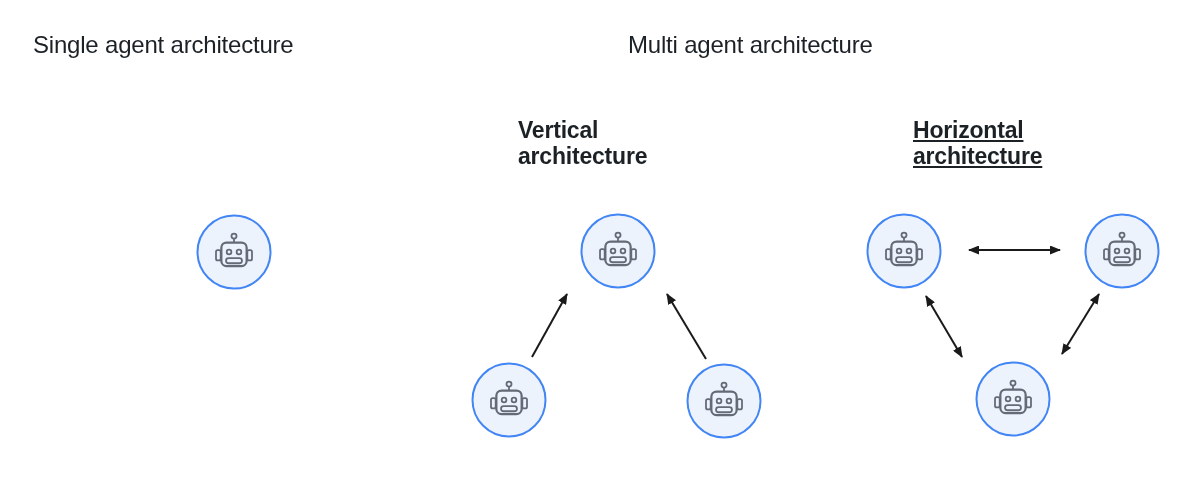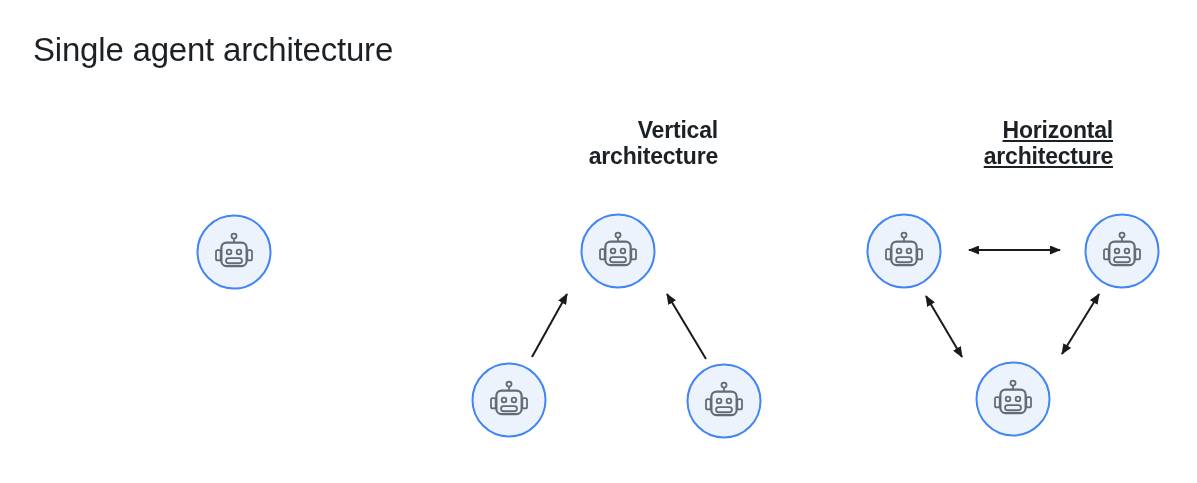--- a/index.html
+++ b/index.html
@@ -17,34 +17,34 @@
   .canvas{
     position:relative;
     width:1197px;
     height:483px;
     background:#ffffff;
     overflow:hidden;
   }
   .title{
     position:absolute;
     top:32px;
-    font-size:33px;
+    font-size:24px;
     line-height:1.1;
     font-weight:400;
     color:var(--title);
     letter-spacing:-0.2px;
     white-space:nowrap;
   }
   .title.single{left:33px;}
   .title.multi{left:628px;}
   .sublabel{
     position:absolute;
     top:117px;
     width:200px;
-    text-align:right;
+    text-align:left;
     font-size:23px;
     line-height:26px;
     font-weight:700;
     color:var(--title);
     letter-spacing:-0.2px;
     white-space:pre-line;
   }
   .sublabel.vertical{left:518px;}
   .sublabel.horizontal{left:913px;text-decoration:underline;}
   .edges{
@@ -71,20 +71,21 @@
   .robot{width:45px;height:45px;display:block;}
   .robot *{stroke:var(--robot);fill:none;}
 </style>
 </head>
 <body>
 
 <div class="canvas">
 
   <div class="title single">Single agent architecture</div>
 
+  <div class="title multi">Multi agent architecture</div>
 
   <div class="sublabel vertical">Vertical
 architecture</div>
 
   <div class="sublabel horizontal">Horizontal
 architecture</div>
 
   <svg class="edges" viewBox="0 0 1197 483" xmlns="http://www.w3.org/2000/svg">
     <defs>
       <marker id="ah-end" viewBox="0 0 11 9" refX="10" refY="4.5" markerWidth="11" markerHeight="9" markerUnits="userSpaceOnUse" orient="auto">

